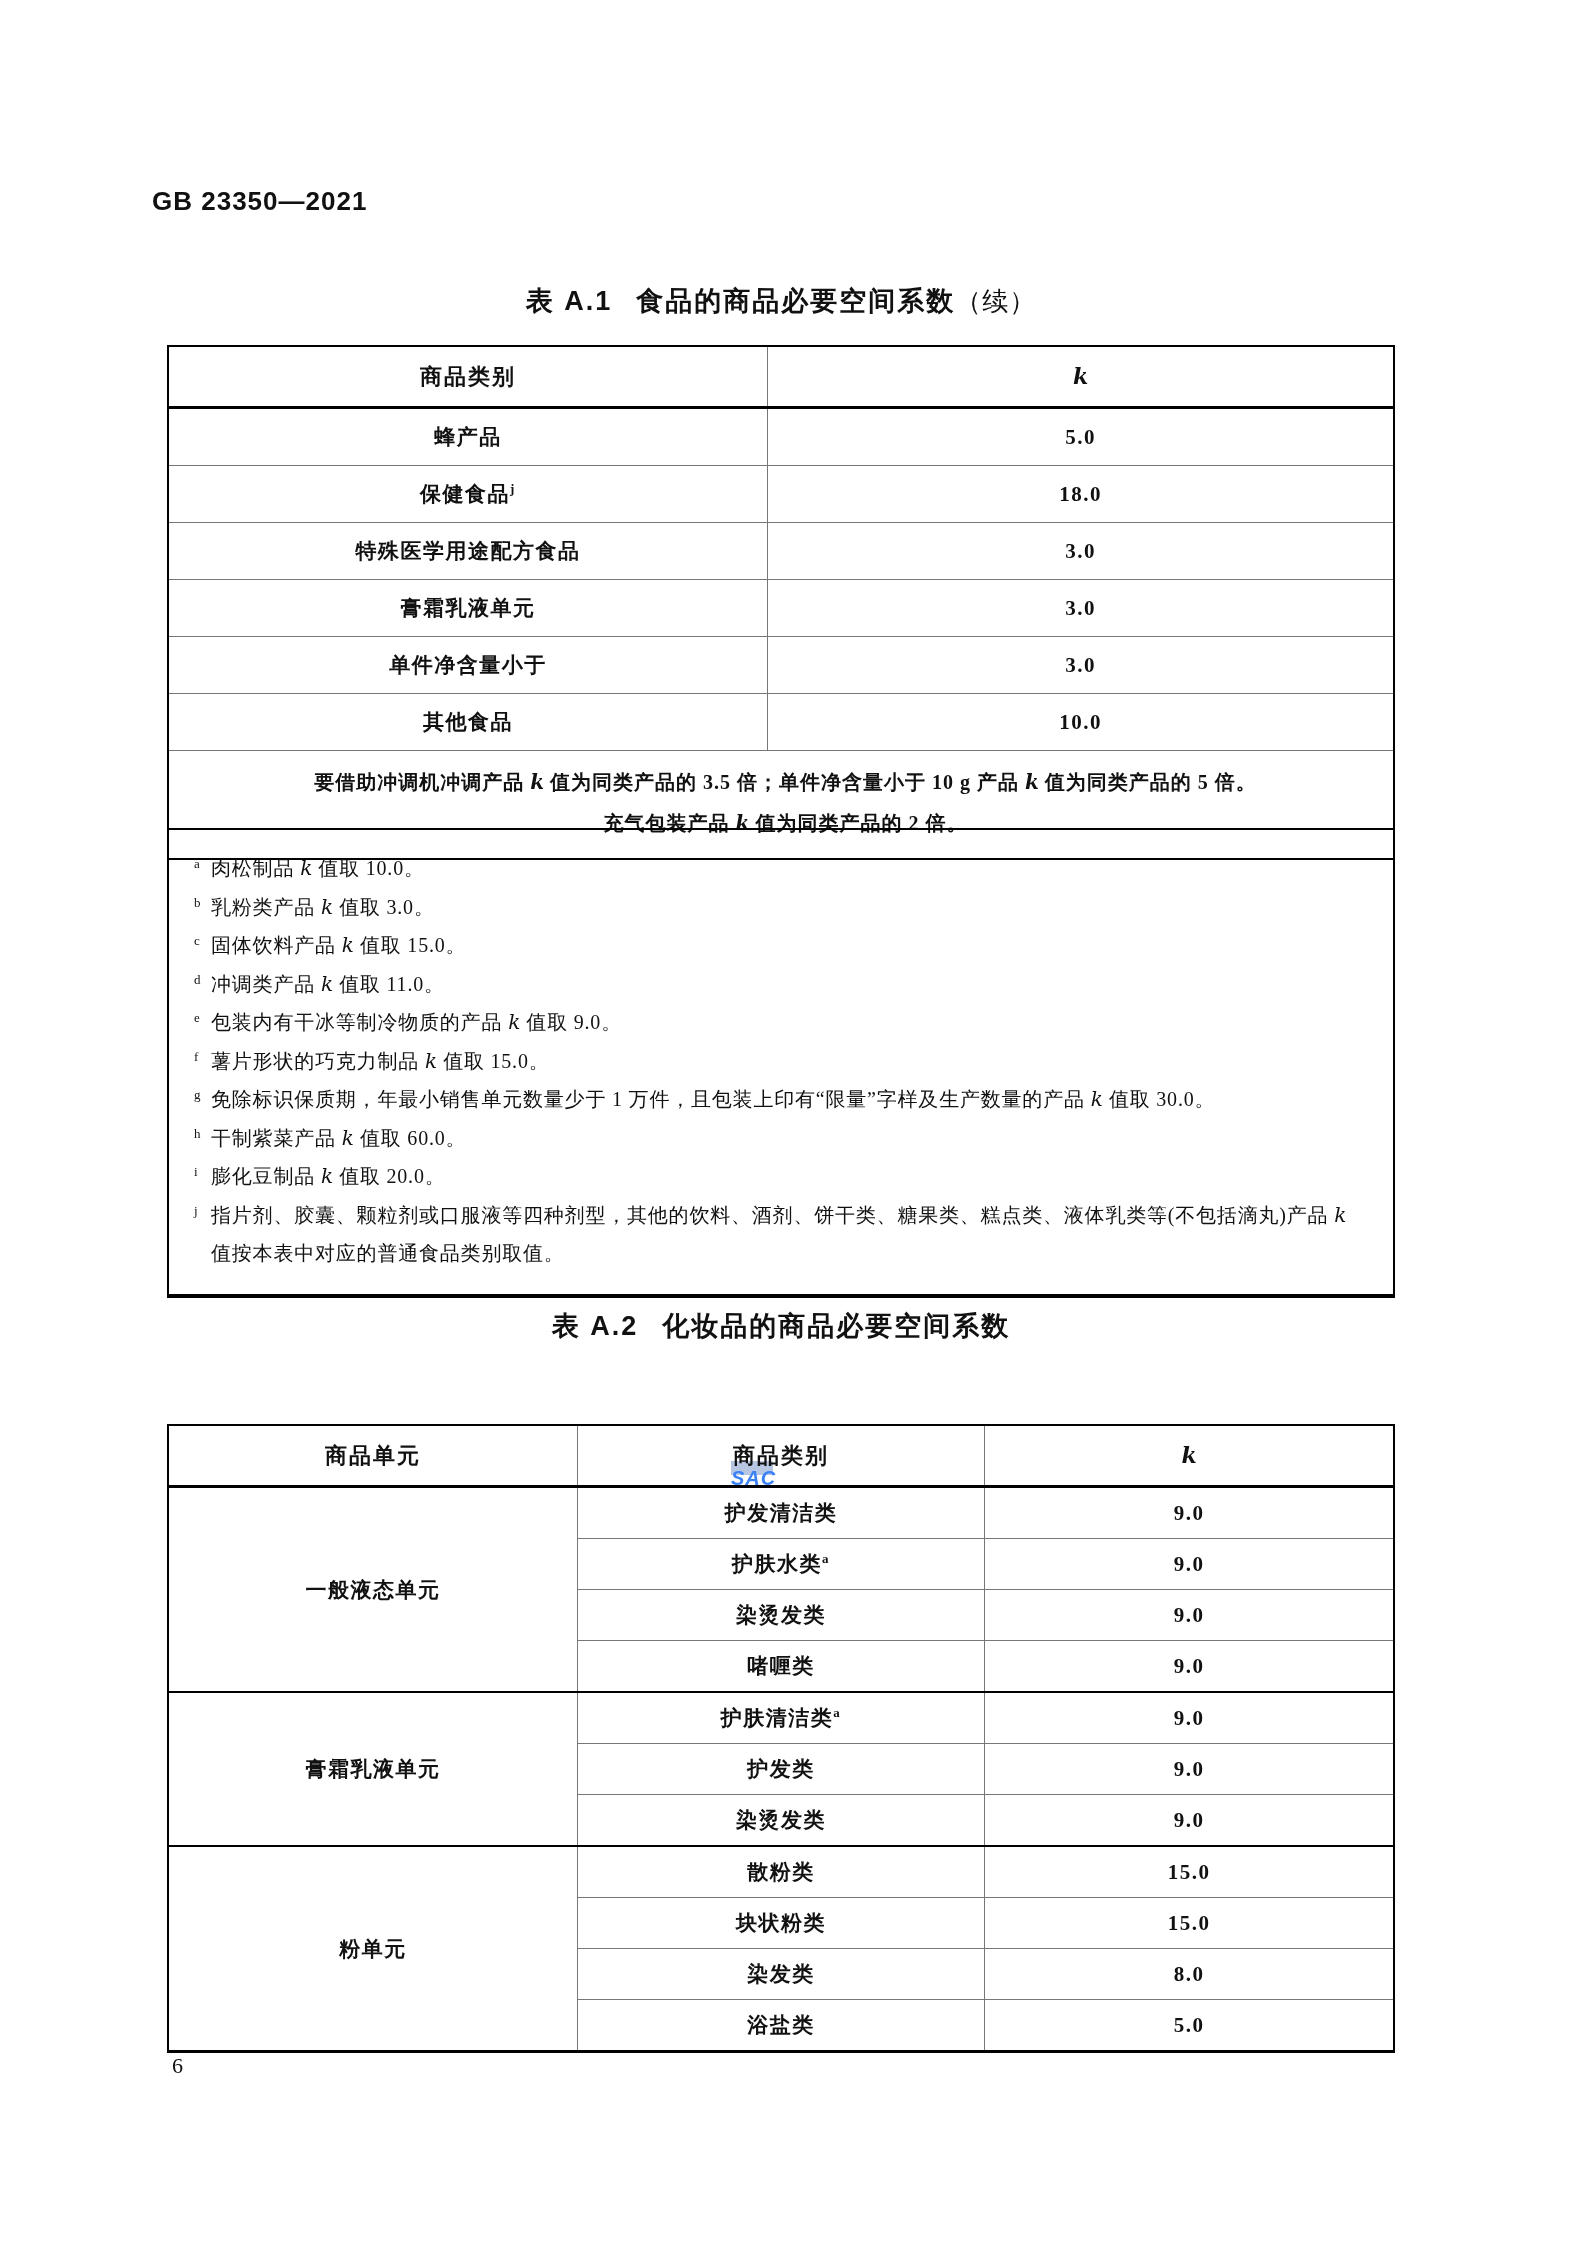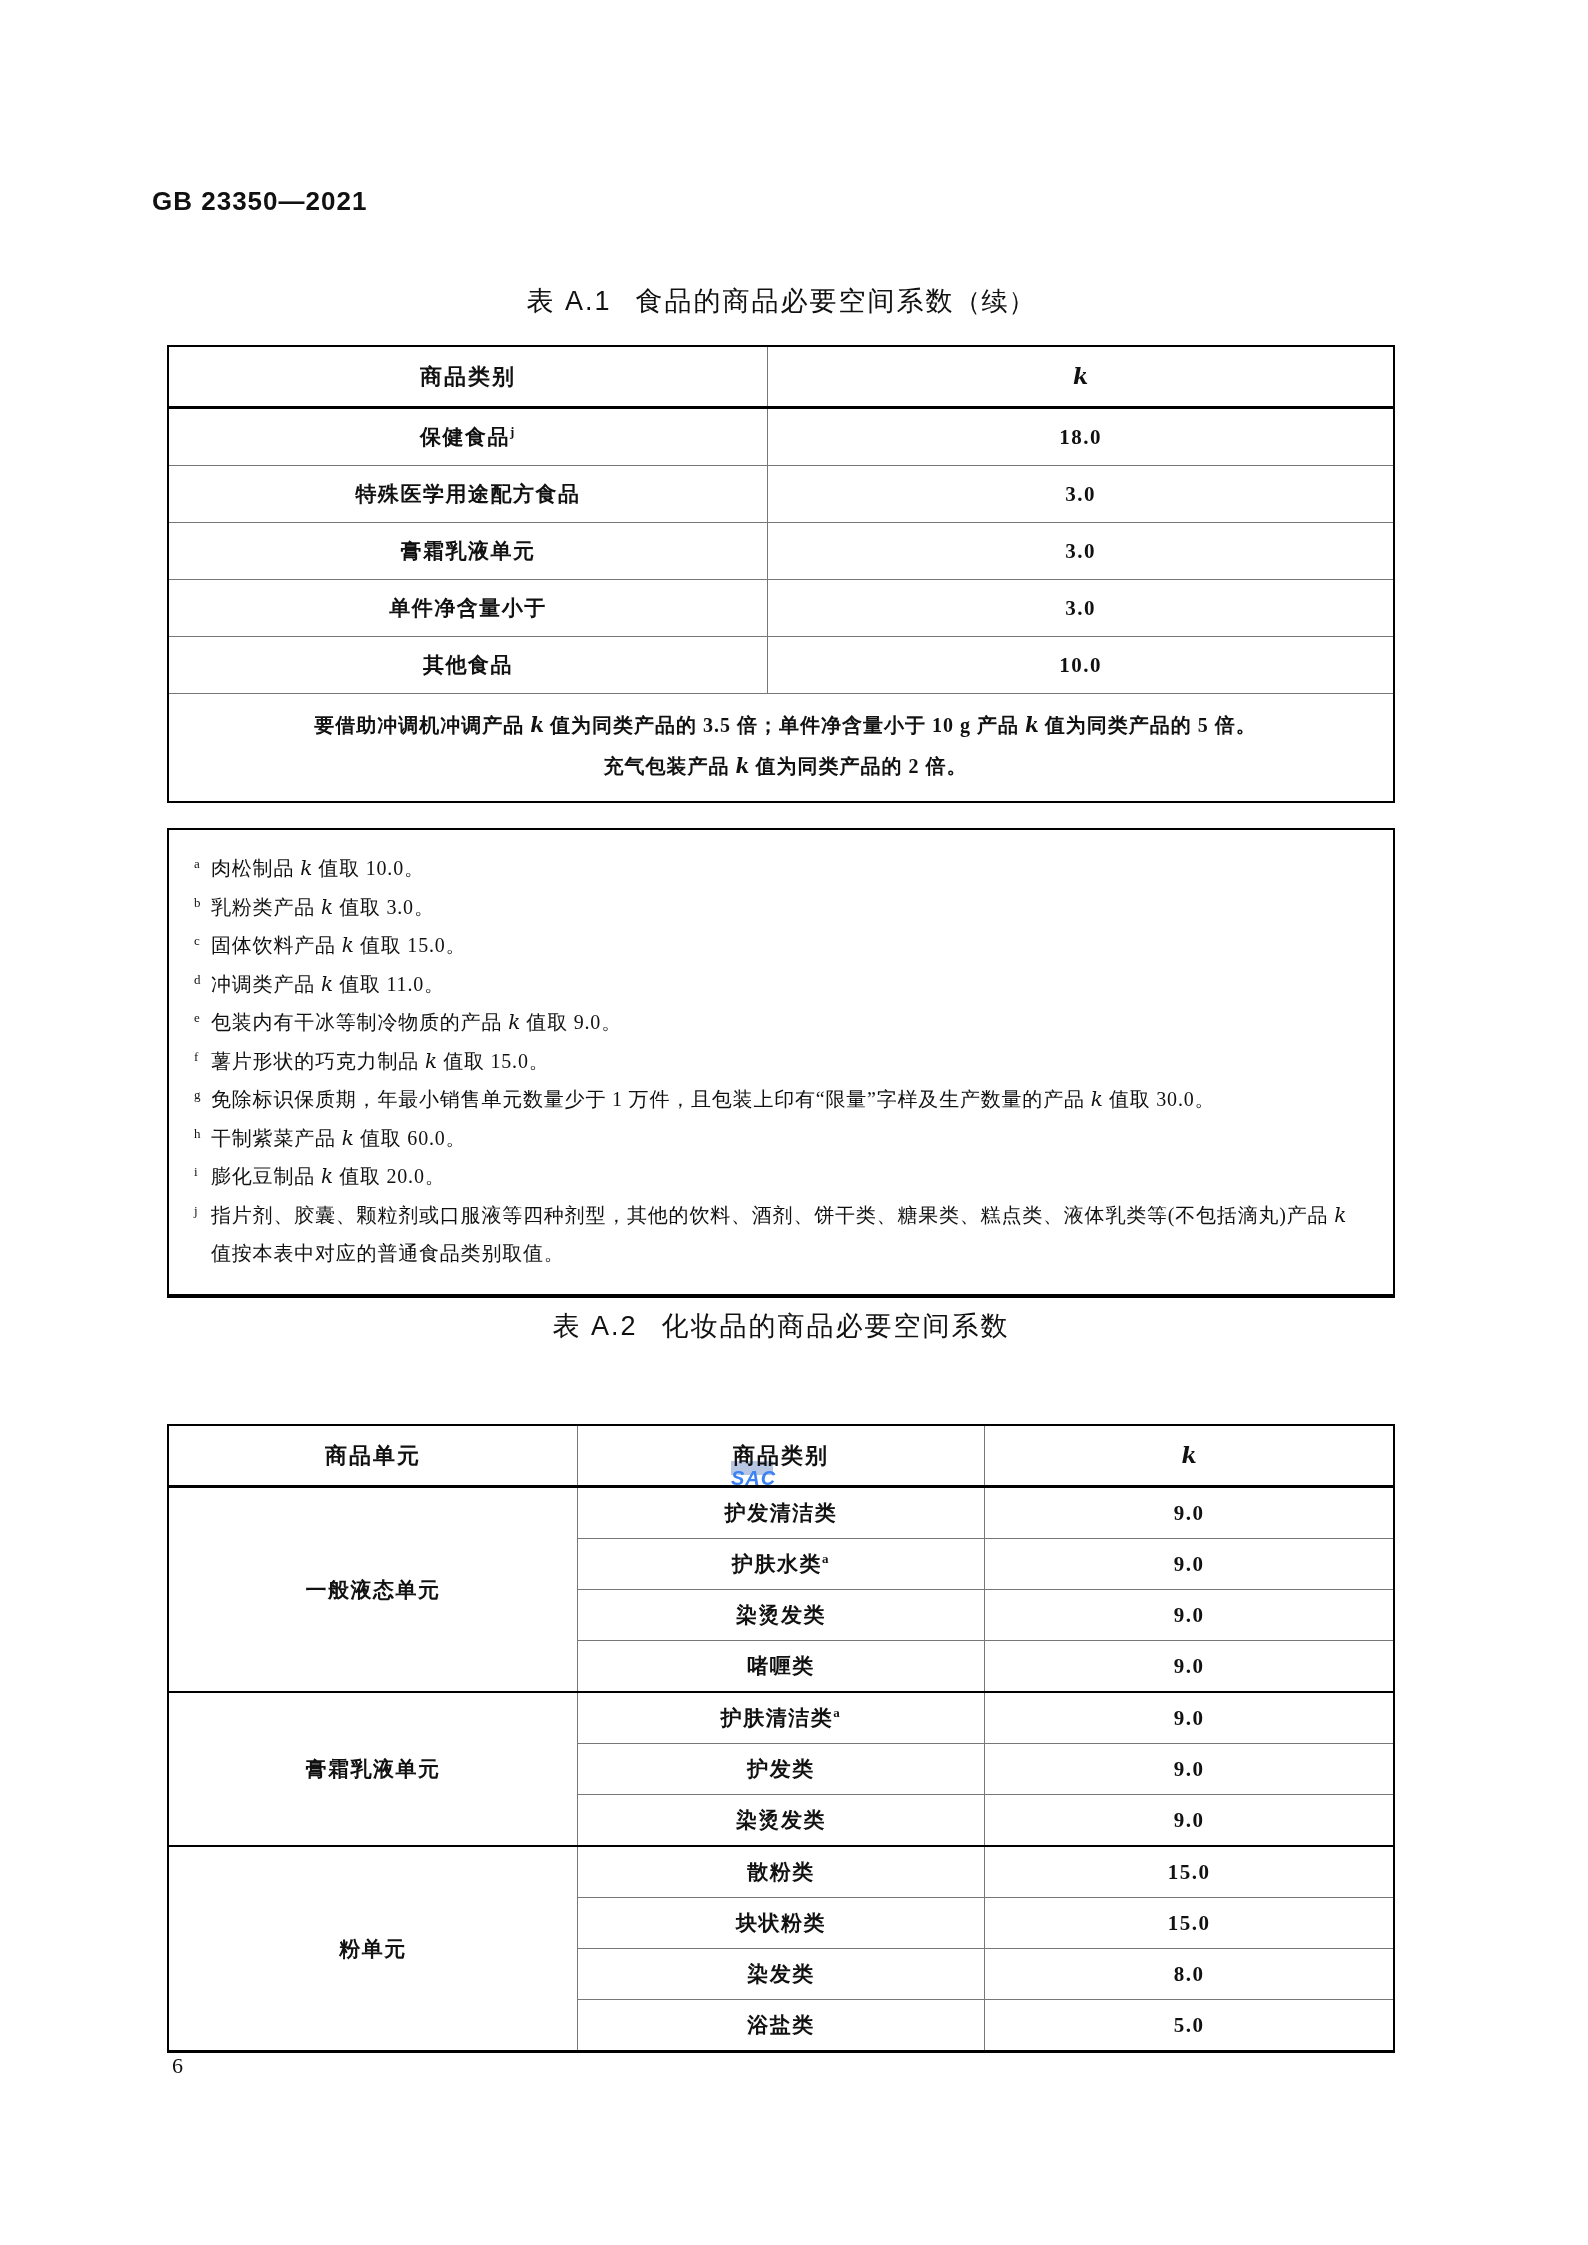--- a/index.html
+++ b/index.html
@@ -17,21 +17,21 @@
     font-weight:700;font-size:26px;letter-spacing:1px;
   }
 
   
   .tbl-title{
     position:absolute;left:167px;width:1228px;text-align:center;
     font-size:27px;white-space:nowrap;
   }
   .tbl-title .tp,.tbl-title .tm{
     font-family:"Liberation Sans","DejaVu Sans",sans-serif;
-    font-weight:400;letter-spacing:2px;
+    font-weight:700;letter-spacing:2px;
   }
   .tbl-title .tp{margin-right:24px;}
   .tbl-title .ts{font-weight:400;font-size:26px;letter-spacing:1px;}
   #a1-title{top:283px;}
   #a2-title{top:1308px;}
 
   
   table{
     position:absolute;border-collapse:collapse;table-layout:fixed;
     z-index:1;background:transparent;
@@ -109,20 +109,24 @@
         <col style="width:48.9%">
         <col style="width:51.1%">
       </colgroup>
     <thead>
       <tr>
         <th>商品类别</th>
         <th><span class="ki">k</span></th>
       </tr>
     </thead>
     <tbody id="a1-body">
+        <tr>
+          <td class="cat">蜂产品</td>
+          <td class="kv">5.0</td>
+        </tr>
         <tr>
           <td class="cat">保健食品<sup>j</sup></td>
           <td class="kv">18.0</td>
         </tr>
         <tr>
           <td class="cat">特殊医学用途配方食品</td>
           <td class="kv">3.0</td>
         </tr>
         <tr>
           <td class="cat">膏霜乳液单元</td>

